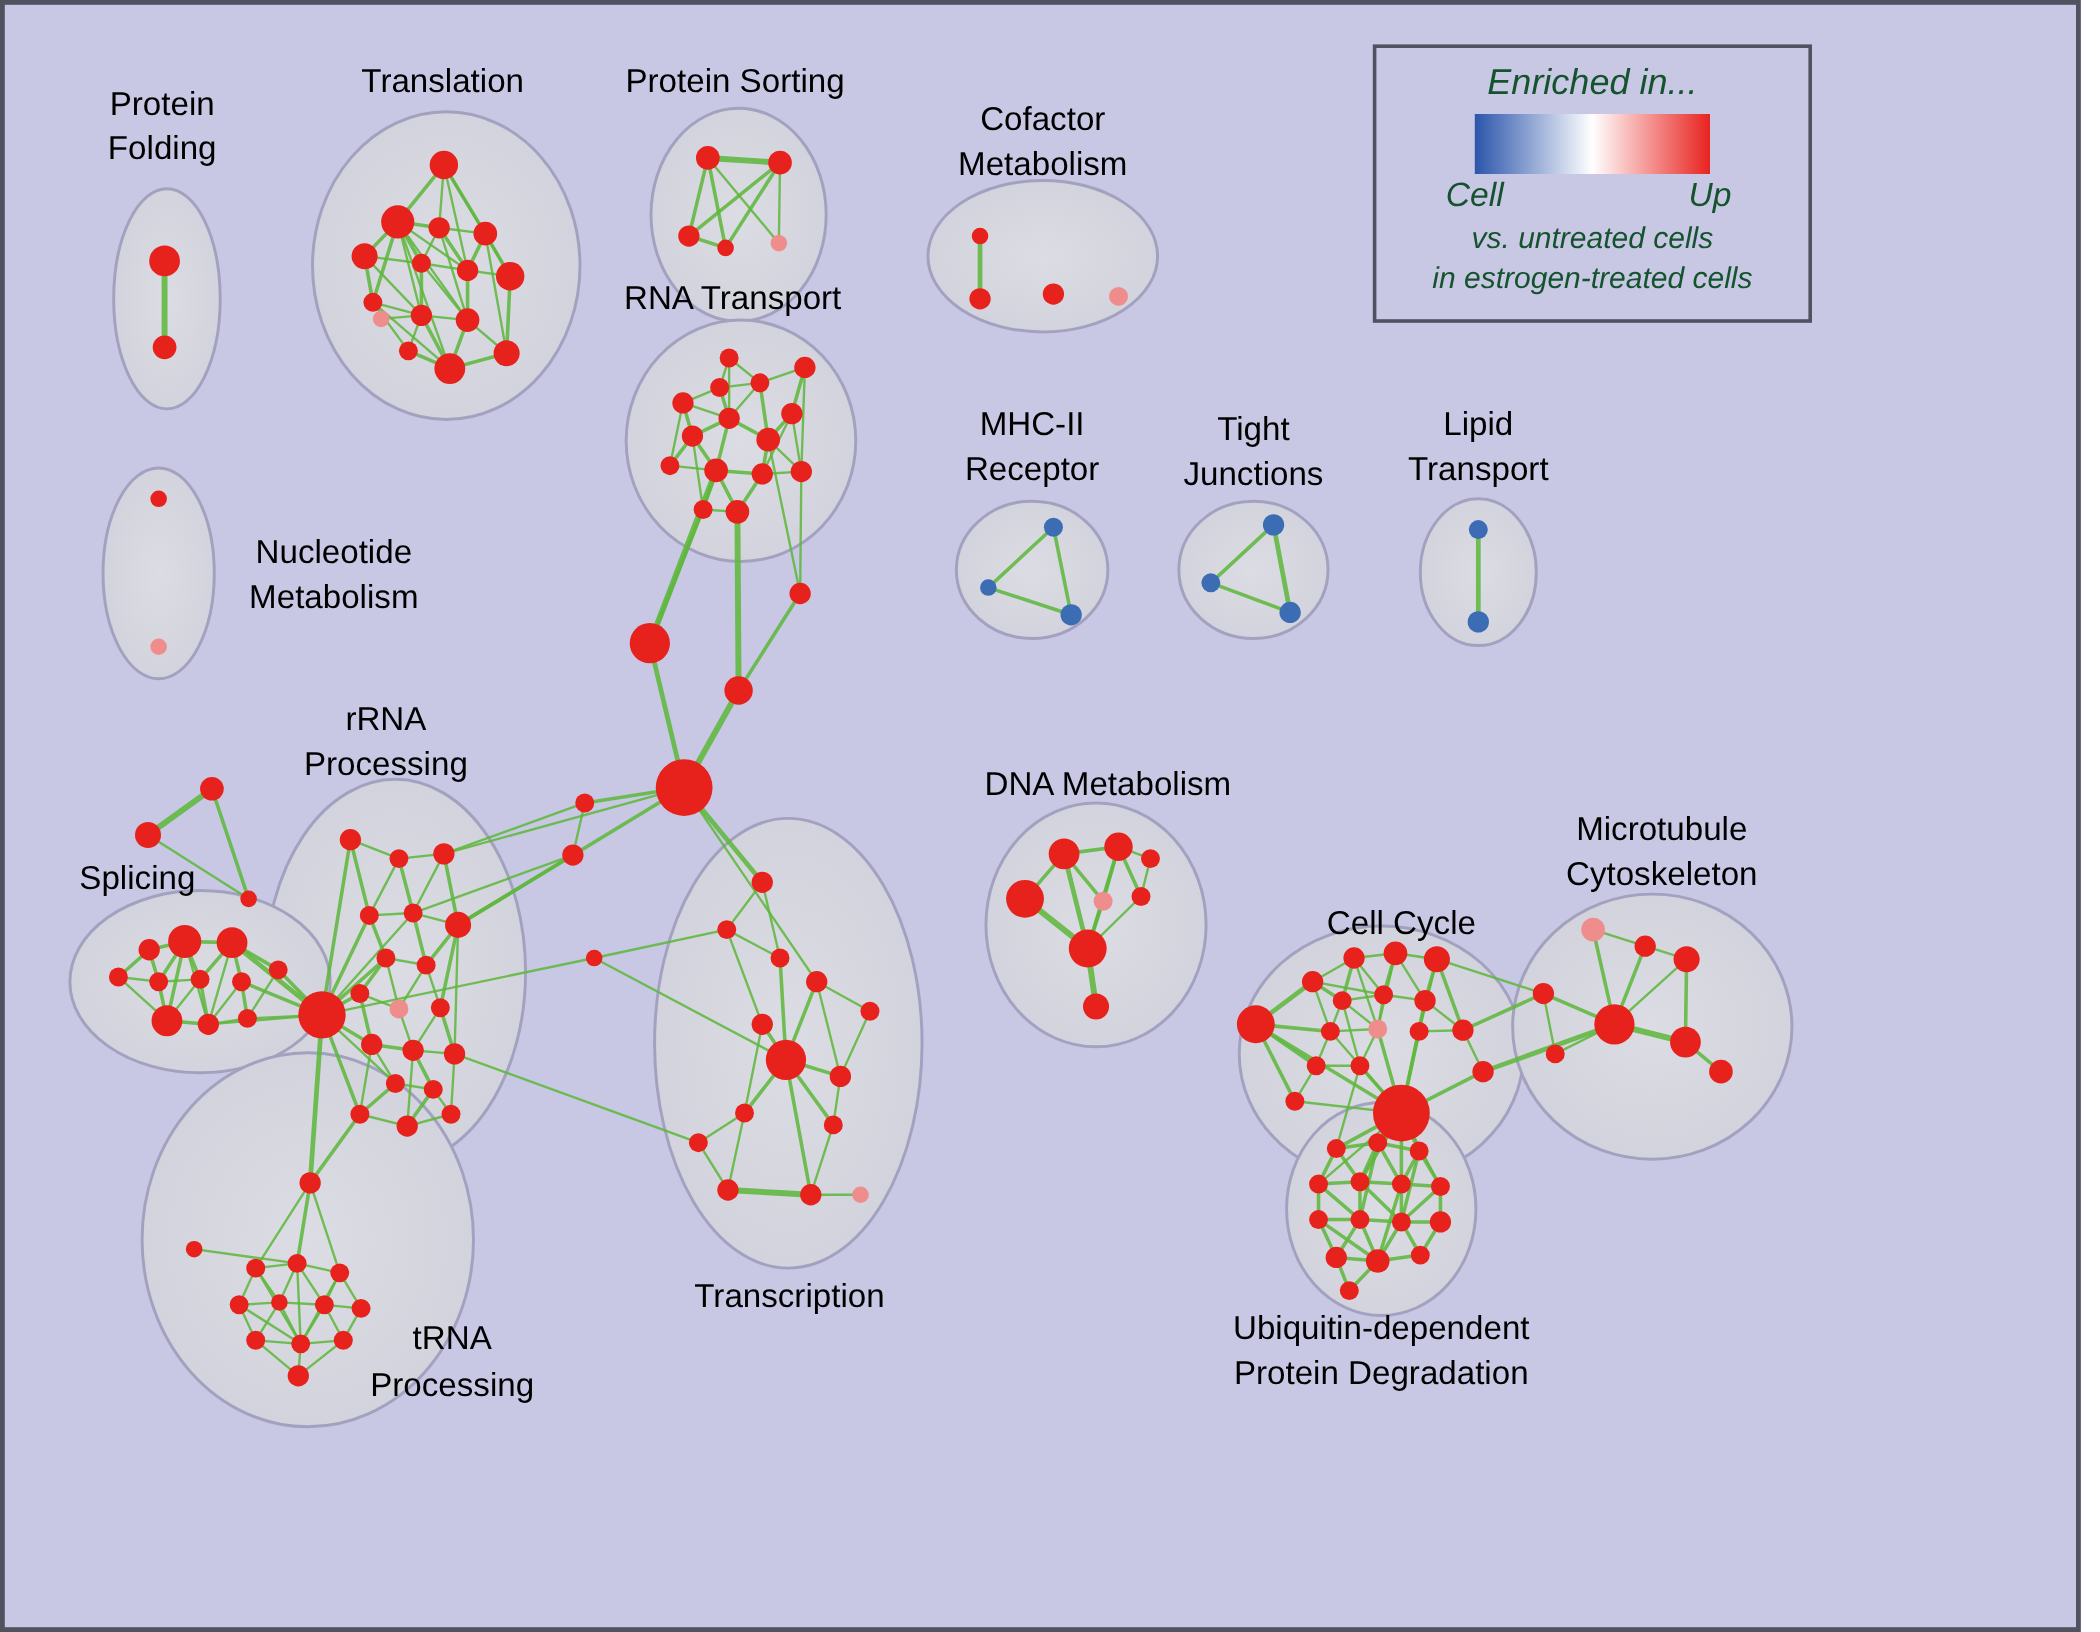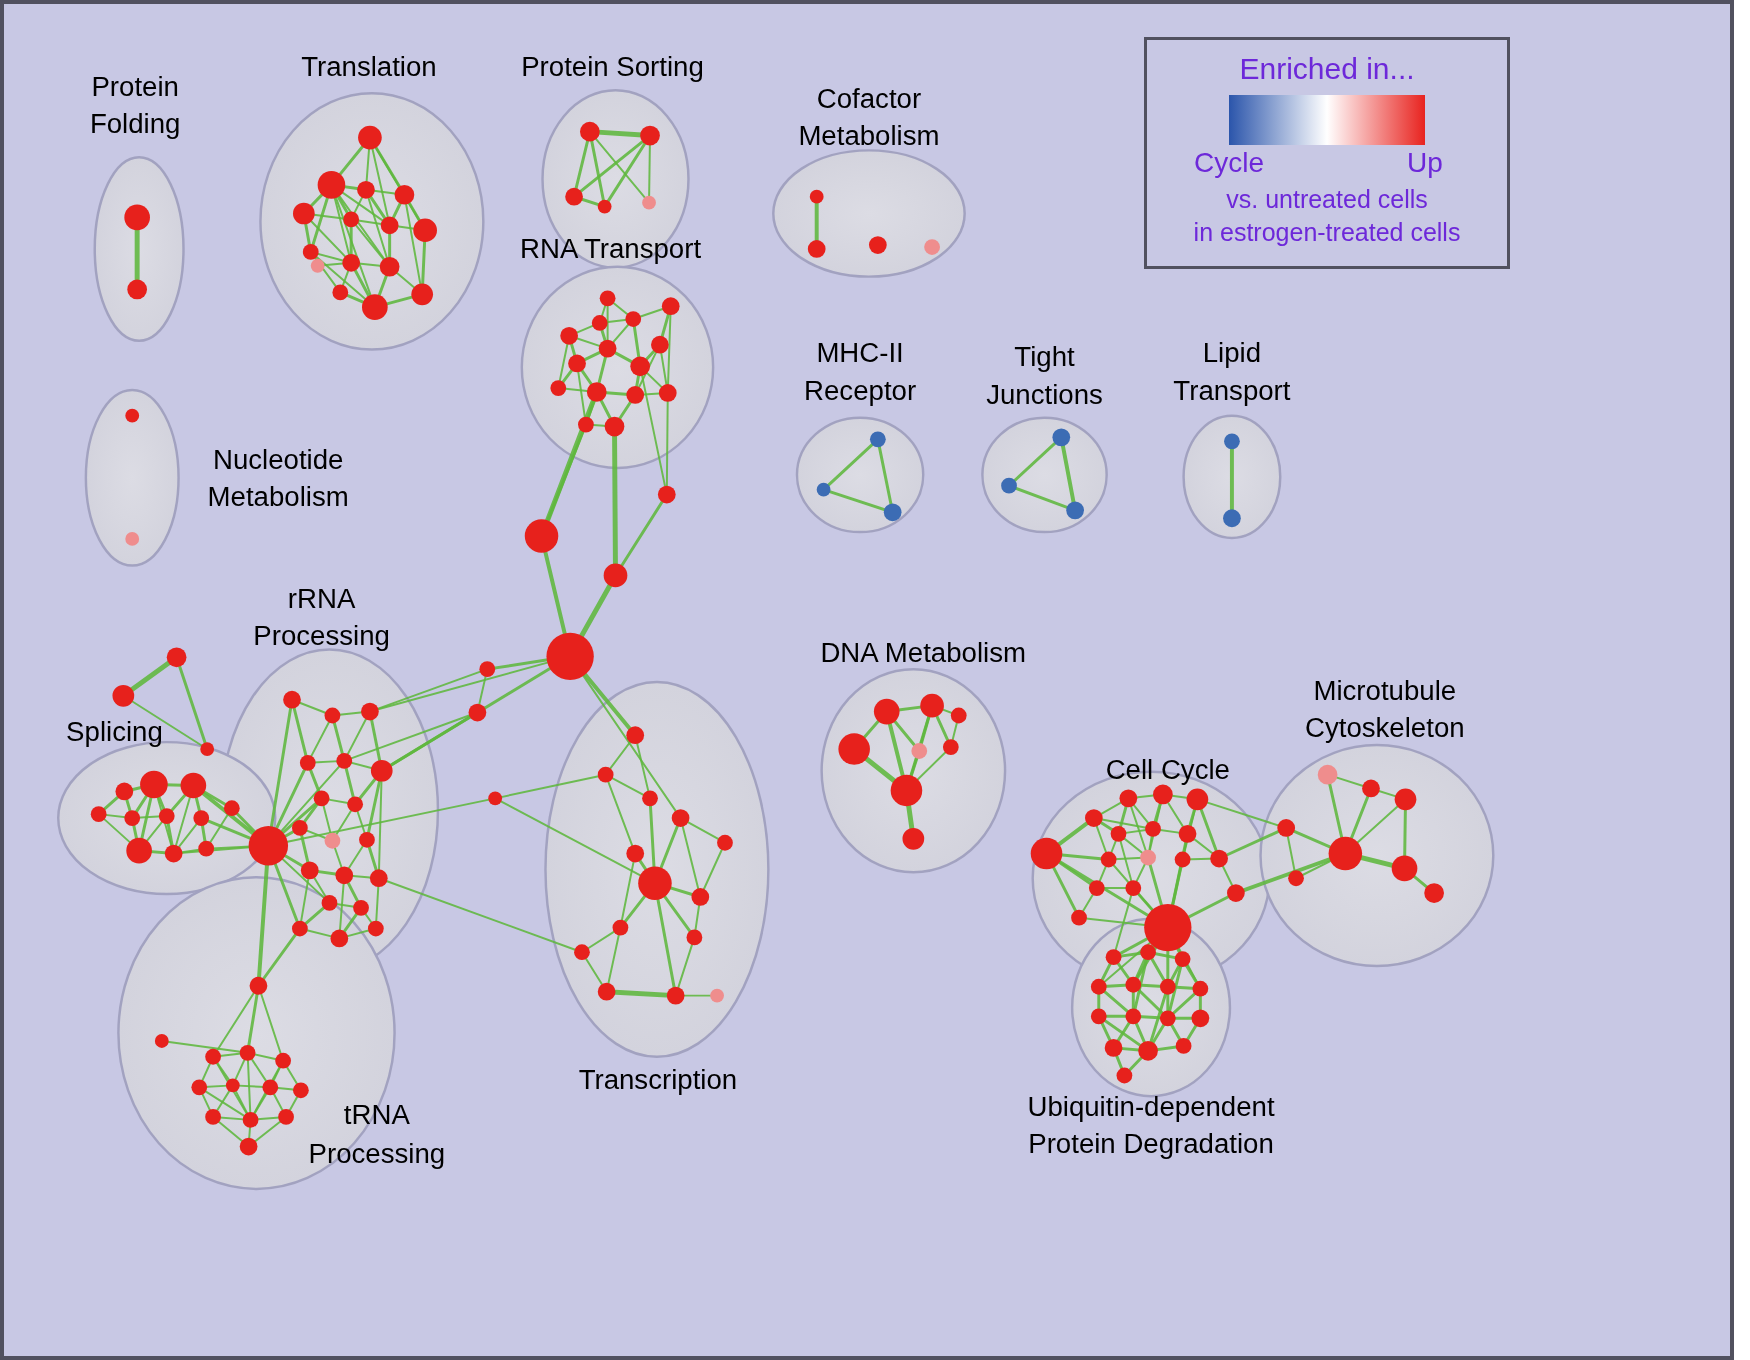--- a/index.html
+++ b/index.html
@@ -4,21 +4,21 @@
 <style>
   * { margin:0; padding:0; box-sizing:border-box; }
   html,body { background:#ffffff; font-family:"Liberation Sans", sans-serif; }
   .figure-canvas {
     position:relative; width:1734px; height:1360px;
     border:4px solid #51515f; background:#c8c8e4; overflow:hidden;
   }
   svg.network { position:absolute; left:0; top:0; width:100%; height:100%; }
   .legend {
     position:absolute; left:1140px; top:33px; width:366px; height:232px;
-    border:3px solid #51515f; z-index:2; color:#6d28d9;
+    border:3px solid #51515f; z-index:2; color:#14532d;font-style:italic;
   }
   .legend-title { text-align:center; font-size:30px; margin-top:12px; }
   .legend-bar-wrap { width:196px; margin:9px auto 0; position:relative; }
   .legend-gradient { width:196px; height:50px; }
   .legend-scale { position:relative; height:36px; margin-top:2px; }
   .legend-scale .down { position:absolute; left:0; transform:translateX(-50%); font-size:28px; }
   .legend-scale .up { position:absolute; right:0; transform:translateX(50%); font-size:28px; }
   .legend-caption { text-align:center; font-size:25px; line-height:1.32; }
 </style>
 </head>
@@ -594,21 +594,21 @@
         <text x="1400" y="700"><tspan x="1400" y="700">Microtubule</tspan><tspan x="1400" y="738">Cytoskeleton</tspan></text>
         <text x="1163" y="1122"><tspan x="1163" y="1122">Ubiquitin-dependent</tspan><tspan x="1163" y="1160">Protein Degradation</tspan></text>
       </g>
     </svg>
 
   <div class="legend" style="border-color: rgb(81, 81, 95);">
     <div class="legend-title">Enriched in...</div>
     <div class="legend-bar-wrap">
       <div class="legend-gradient" style="background: linear-gradient(to right, rgb(43, 85, 171) 0%, rgb(255, 255, 255) 50%, rgb(232, 35, 31) 100%);"></div>
       <div class="legend-scale">
-        <span class="down">Cycle</span>
+        <span class="down">Cell</span>
         <span class="up">Up</span>
       </div>
     </div>
     <div class="legend-caption">vs. untreated cells</div>
     <div class="legend-caption">in estrogen-treated cells</div>
   </div>
 
 </div>
 
 </body></html>

